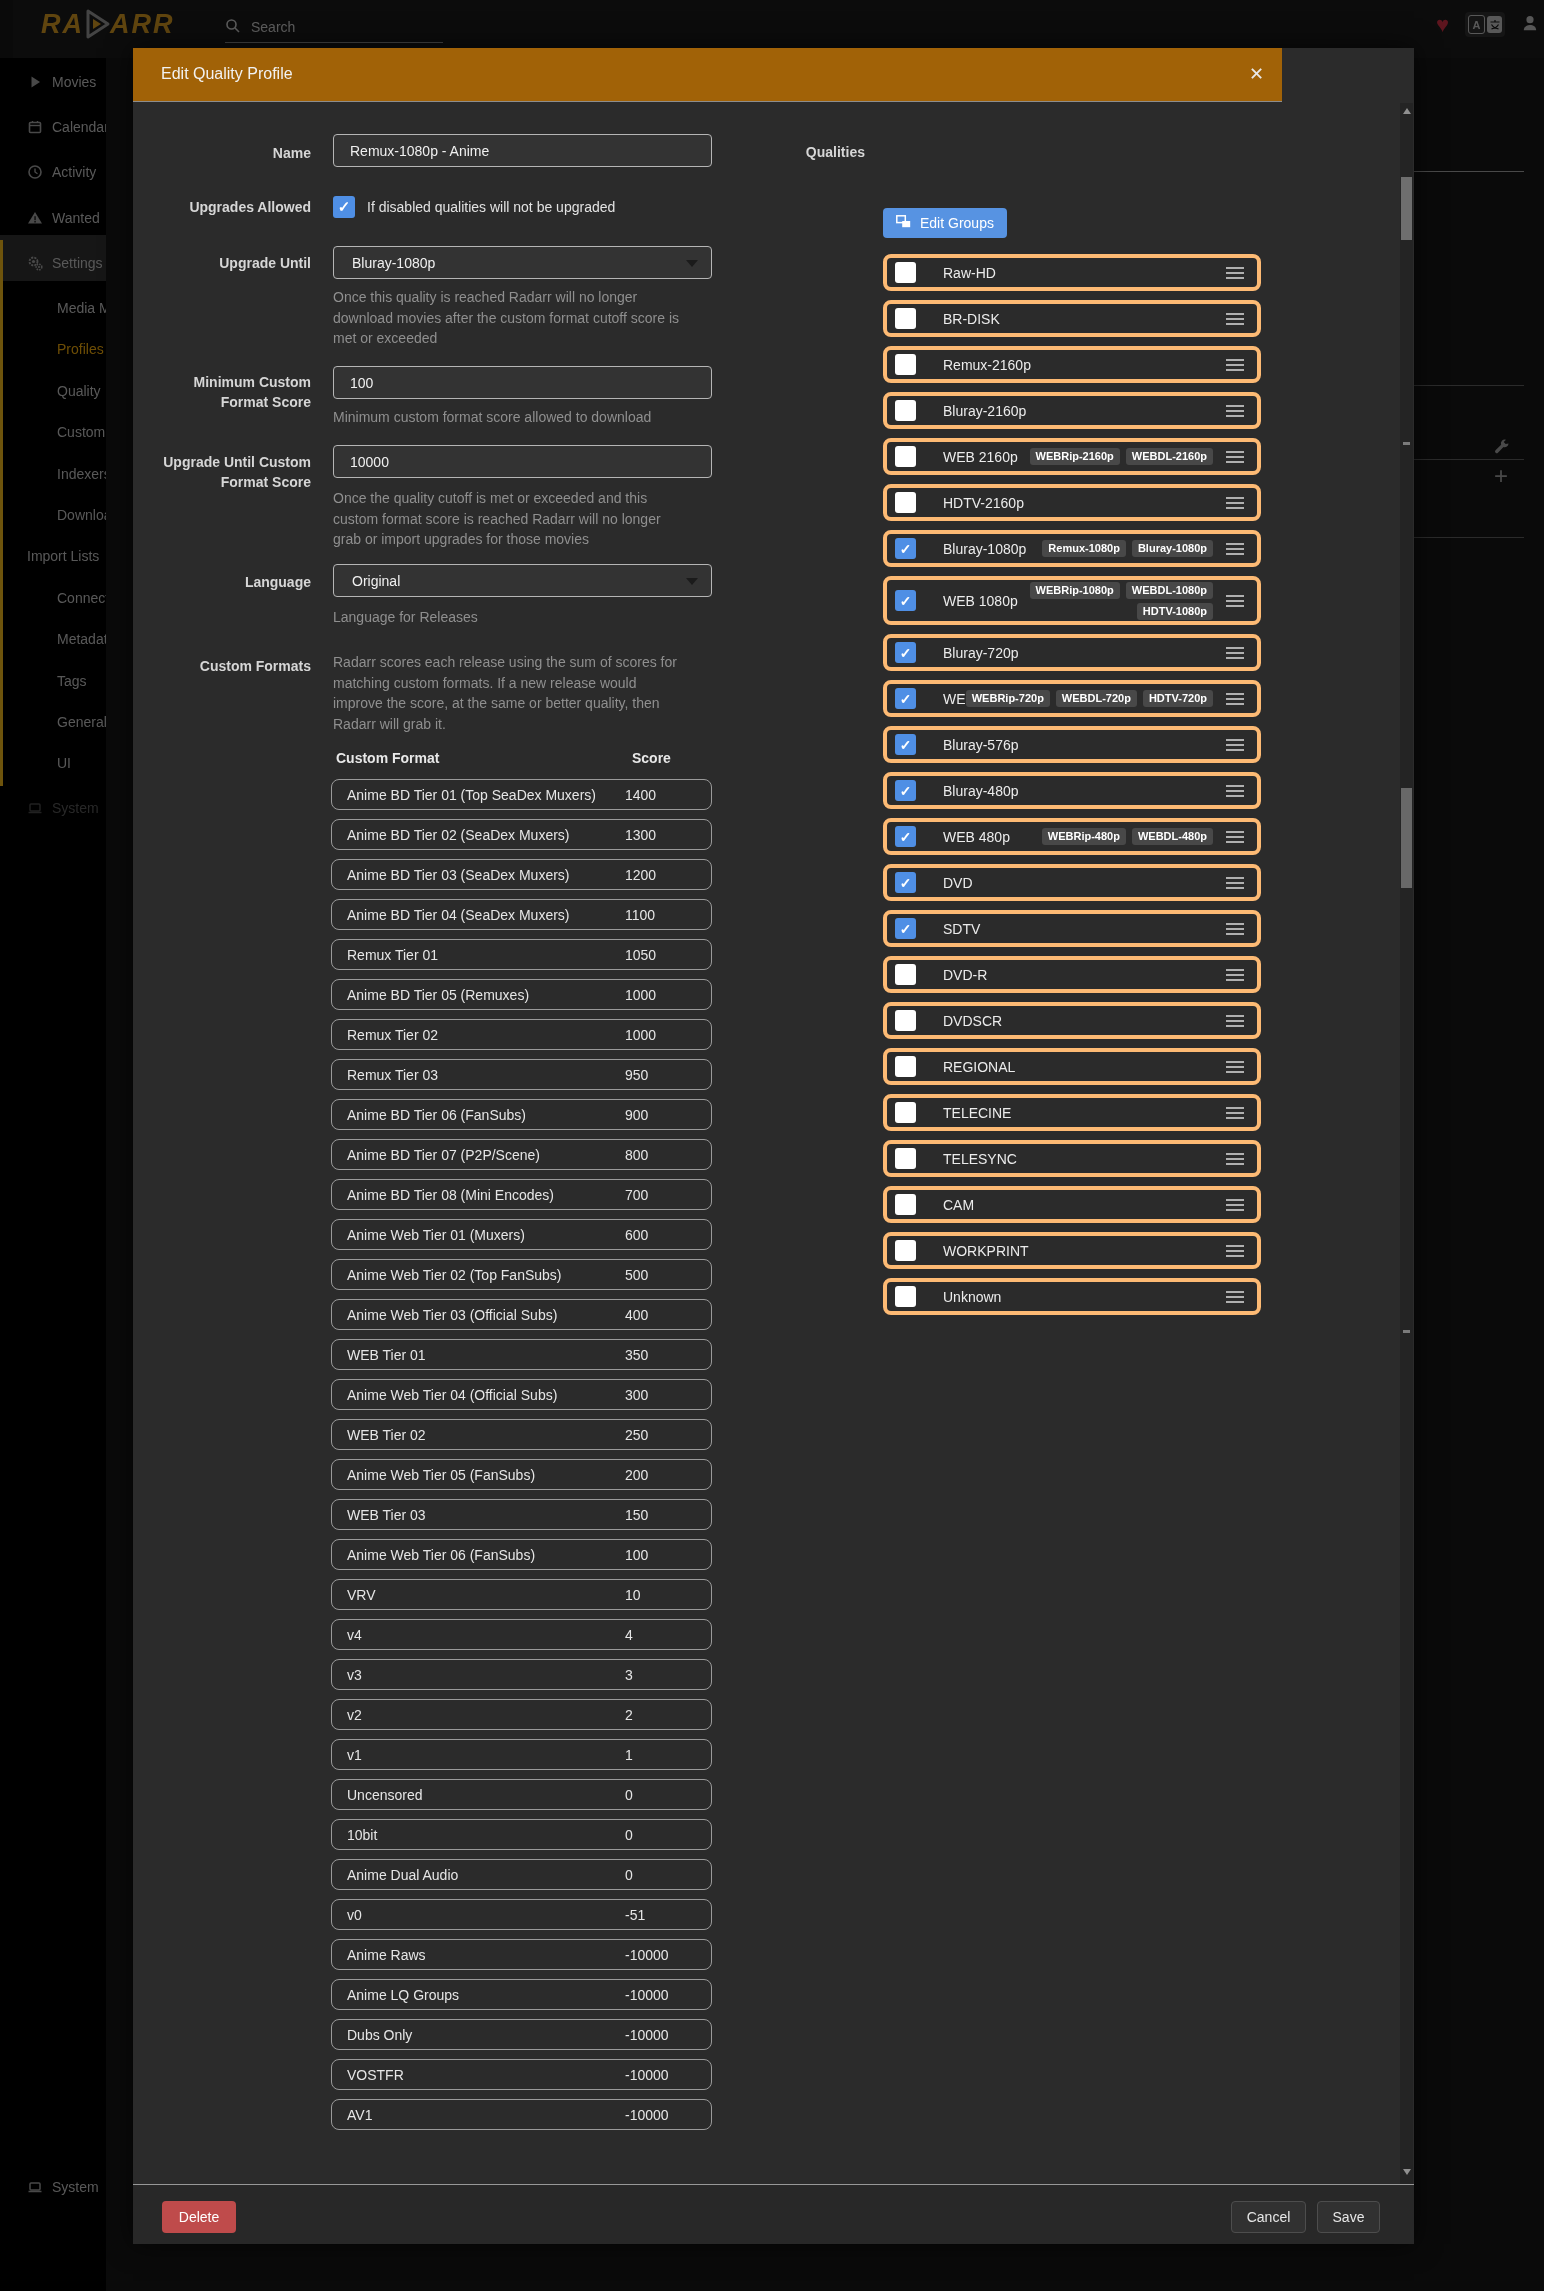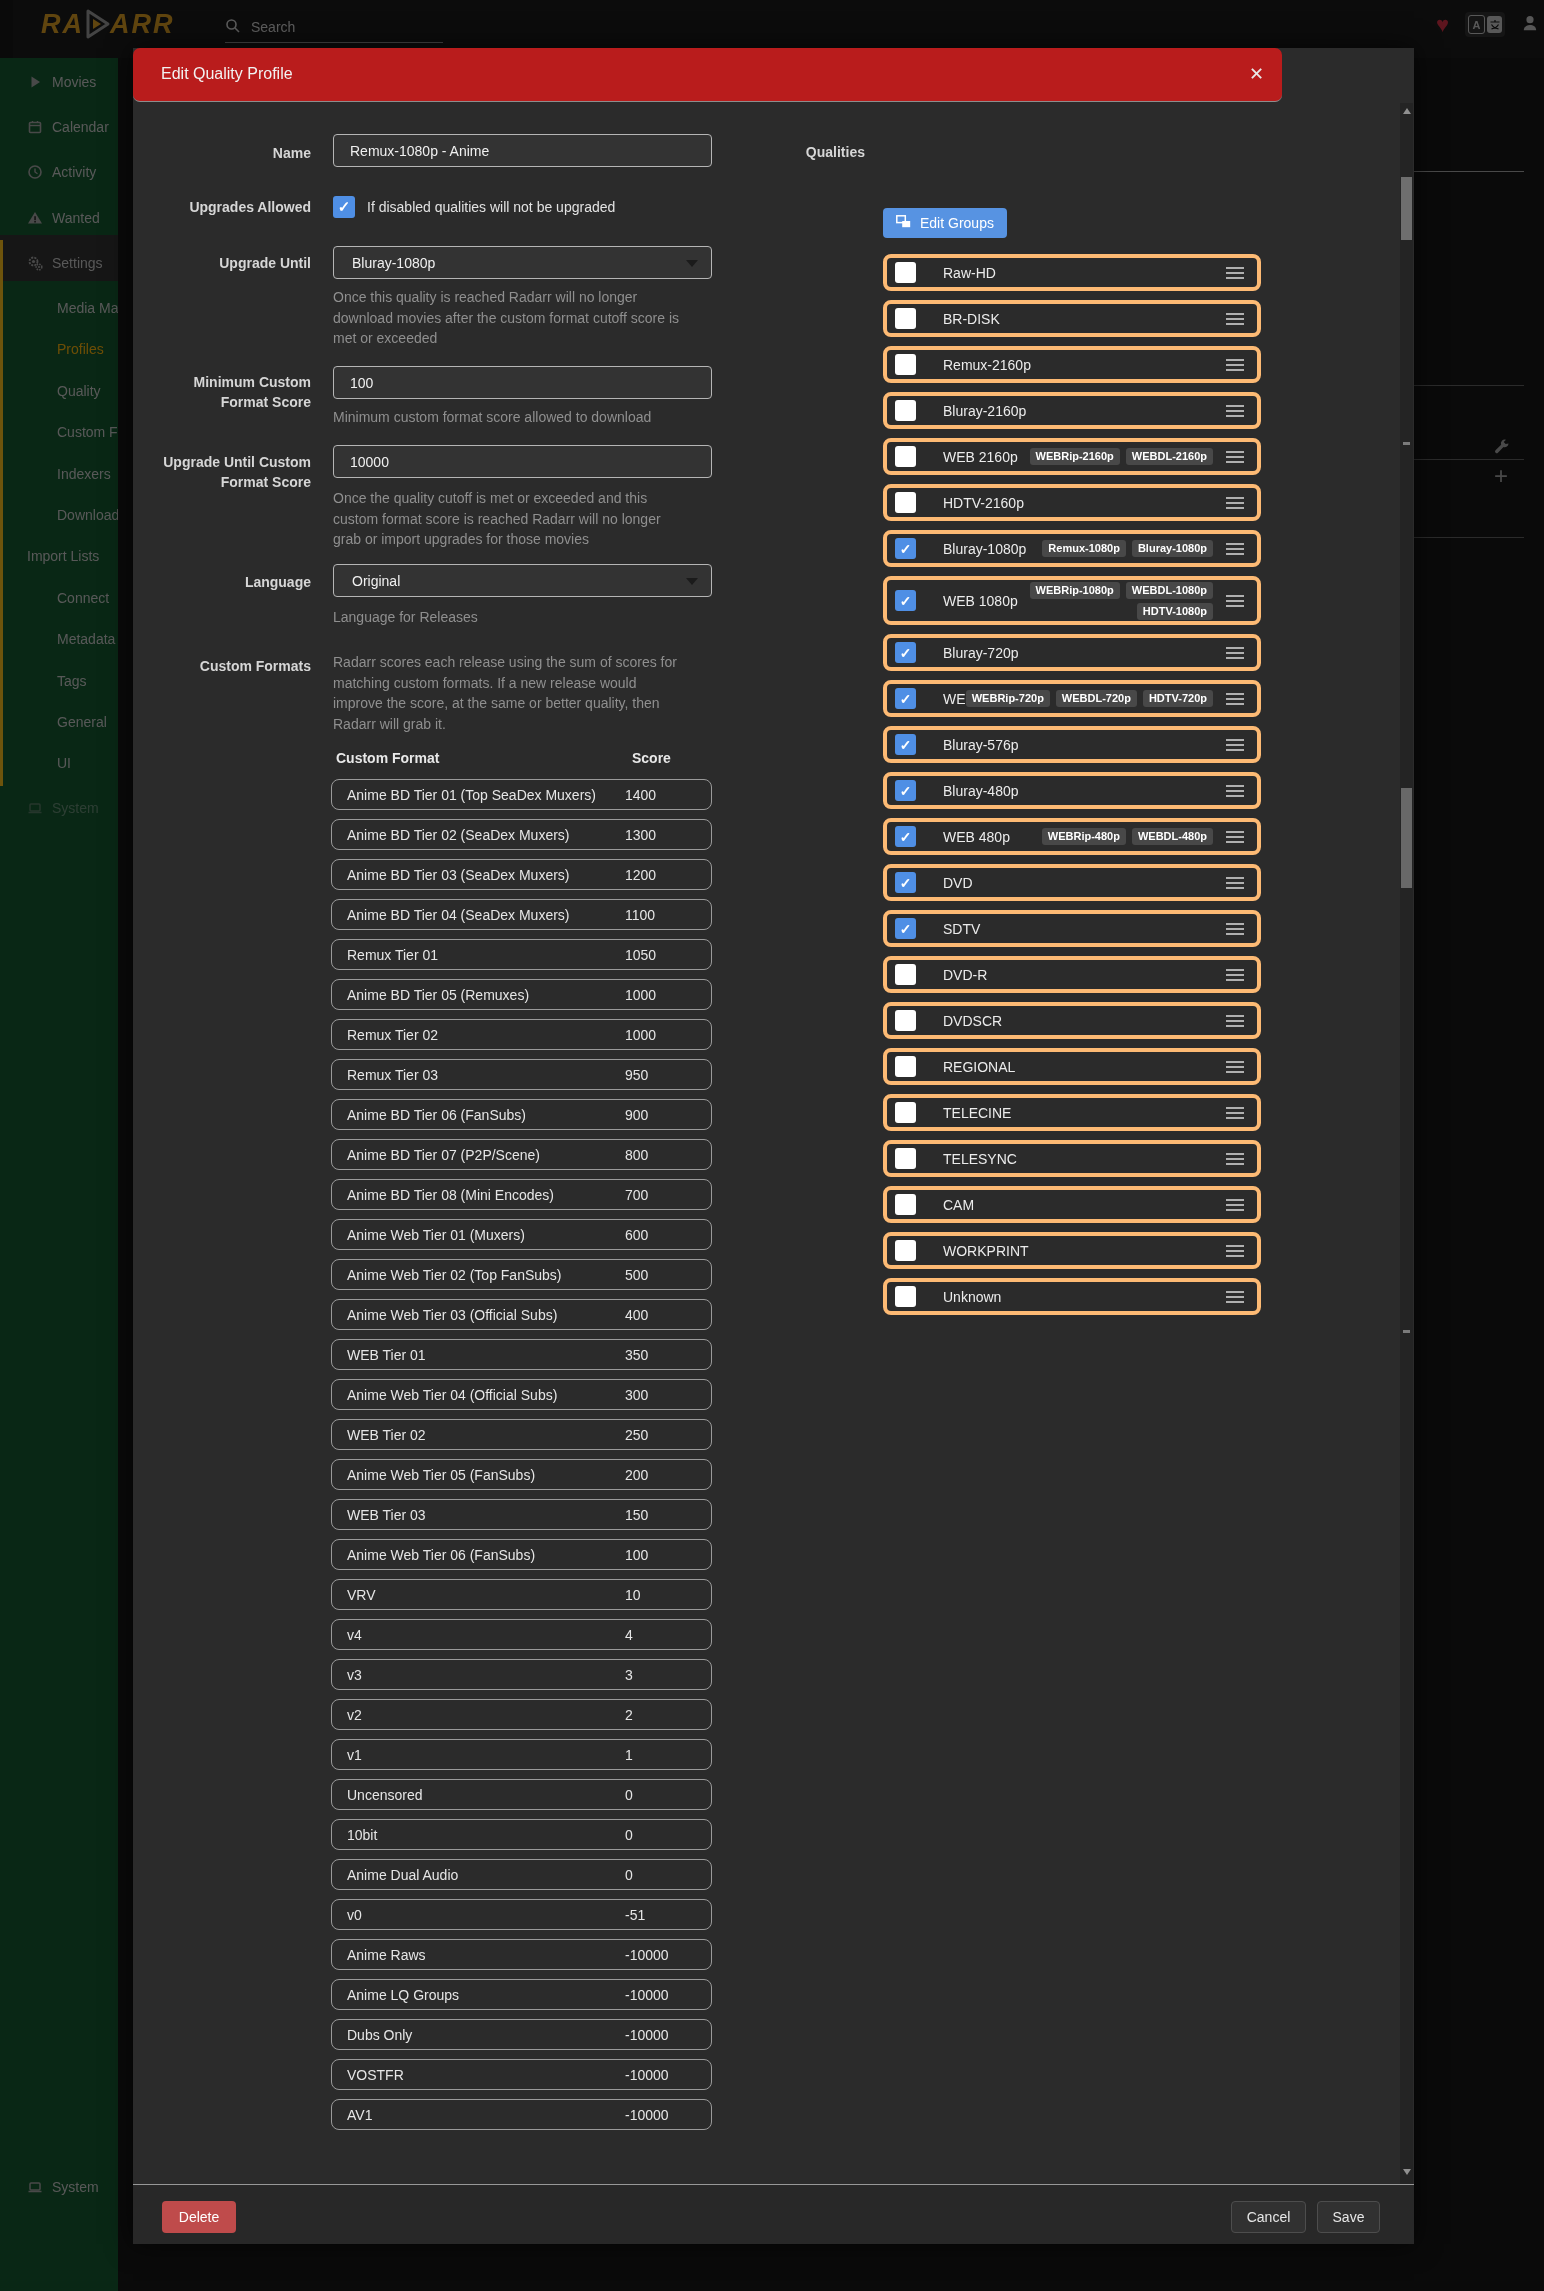--- a/index.html
+++ b/index.html
@@ -13,41 +13,41 @@
   .search{position:absolute;left:212px;top:12px;width:218px;height:30px;
           border-bottom:1px solid #8c8c8c;display:flex;align-items:center;gap:10px;color:#c2c2c2;}
   .top-icons{position:absolute;right:18px;top:12px;display:flex;align-items:center;gap:16px;}
   .heart{color:#c32c3f;font-size:22px;line-height:22px;}
   .tr-icon{display:flex;align-items:center;background:#2c2c2c;border-radius:4px;padding:3px;}
   .tr-a{width:15px;height:17px;border:1.5px solid #b9b9b9;border-radius:3px;color:#b9b9b9;
         font-size:11px;font-weight:bold;display:flex;align-items:center;justify-content:center;}
   .tr-b{width:15px;height:17px;background:#b9b9b9;border-radius:3px;margin-left:2px;
         display:flex;align-items:center;justify-content:center;}
   
-  .sidebar{position:absolute;left:0;top:58px;width:118px;height:2233px;background:#14532d;overflow:hidden;text-decoration:underline;}
+  .sidebar{position:absolute;left:0;top:58px;width:106px;height:2233px;background:#000000;overflow:hidden;text-decoration:underline;}
   .side-item{position:absolute;left:0;width:133px;height:20px;display:flex;align-items:center;gap:9px;
              padding-left:27px;box-sizing:border-box;color:#b9b9b9;white-space:nowrap;overflow:hidden;}
   .side-item .ic{width:16px;height:16px;flex:0 0 16px;display:flex;align-items:center;justify-content:center;}
   .side-sub{position:absolute;left:0;width:133px;height:20px;display:flex;align-items:center;
             padding-left:57px;box-sizing:border-box;color:#b9b9b9;white-space:nowrap;overflow:hidden;}
   .side-sub.active{color:#e4a20c;}
   .settings-hl{position:absolute;left:0;top:177px;width:133px;height:46px;background:#2e2e2e;}
   .settings-border{position:absolute;left:0;top:182px;width:3px;height:546px;background:#e6b019;}
   .side-faint{opacity:.45;}
   
   .bg-line{position:absolute;left:1414px;width:110px;height:1px;background:#777;}
   .bg-wrench{position:absolute;left:1492px;top:438px;}
   .bg-plus{position:absolute;left:1494px;top:462px;color:#9a9a9a;font-size:24px;font-weight:400;}
   
   .overlay{position:absolute;left:0;top:0;width:1544px;height:2291px;background:rgba(0,0,0,0.52);z-index:5;}
   
   .modal{position:absolute;left:133px;top:48px;width:1281px;height:2196px;background:#2b2b2b;z-index:10;
          box-shadow:0 0 25px rgba(0,0,0,.65);}
-  .modal-header{position:absolute;left:0;top:0;width:1149px;height:54px;background:#b91c1c;
-                border-bottom:1px solid #8d8d8d;box-sizing:border-box;border-radius:7px;}
+  .modal-header{position:absolute;left:0;top:0;width:1149px;height:54px;background:#a16207;
+                border-bottom:1px solid #8d8d8d;box-sizing:border-box;}
   .modal-title{position:absolute;left:28px;top:17px;font-size:16px;color:#f2f2f2;}
   .modal-close{position:absolute;right:18px;top:15px;font-size:18px;color:#e8e8e8;cursor:pointer;}
   .lbl{position:absolute;left:18px;width:160px;text-align:right;font-weight:bold;color:#d6d6d6;line-height:20px;}
   .help{position:absolute;left:200px;width:352px;color:#8f8f8f;line-height:20.5px;}
   .inp{position:absolute;left:200px;width:379px;height:33px;background:#333;border:1px solid #b5b5b5;
        border-radius:4px;color:#f0f0f0;padding:0 0 0 16px;box-sizing:border-box;
        font:14px "Liberation Sans",sans-serif;outline:none;}
   .sel{position:absolute;left:200px;width:379px;height:33px;background:#333;border:1px solid #b5b5b5;
        border-radius:4px;display:flex;align-items:center;padding-left:18px;color:#f0f0f0;
        box-sizing:border-box;cursor:pointer;}

